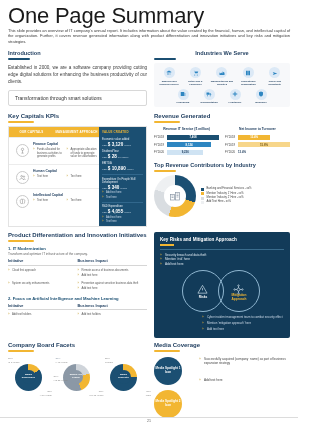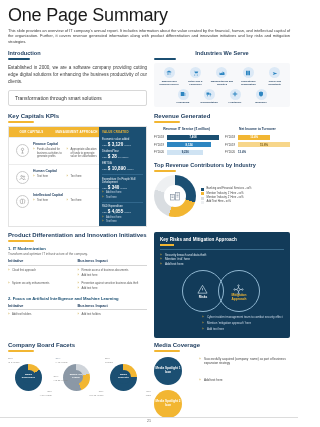--- a/index.html
+++ b/index.html
@@ -6,21 +6,21 @@
   body {
     width:298px; height:427px;
     background:#ffffff;
     font-family:"Liberation Sans", sans-serif;
     color:#231f20;
     overflow:hidden;
   }
   .slide { position:relative; width:298px; height:427px; padding:6px 8px 0 8px; }
 
   
-  .title { font-size:18px; font-weight:400; letter-spacing:-.2px; color:#1a1a1a; line-height:19px; }
+  .title { font-size:22px; font-weight:400; letter-spacing:-.2px; color:#1a1a1a; line-height:19px; }
   .subtitle { font-size:4.0px; line-height:5.4px; color:#3a3a3a; margin-top:3px; width:282px; text-align:justify; }
 
   
   .sec-h { font-size:5.6px; font-weight:bold; color:#1b3a5c; }
   .sec-h.ctr { text-align:center; }
   .rule { height:2.4px; width:22px; border-radius:1px; margin-top:1.5px; }
   .rule.blue { background:#1b4f72; }
   .rule.gold { background:#f2b632; }
   .rule.wide { width:26px; }
 

